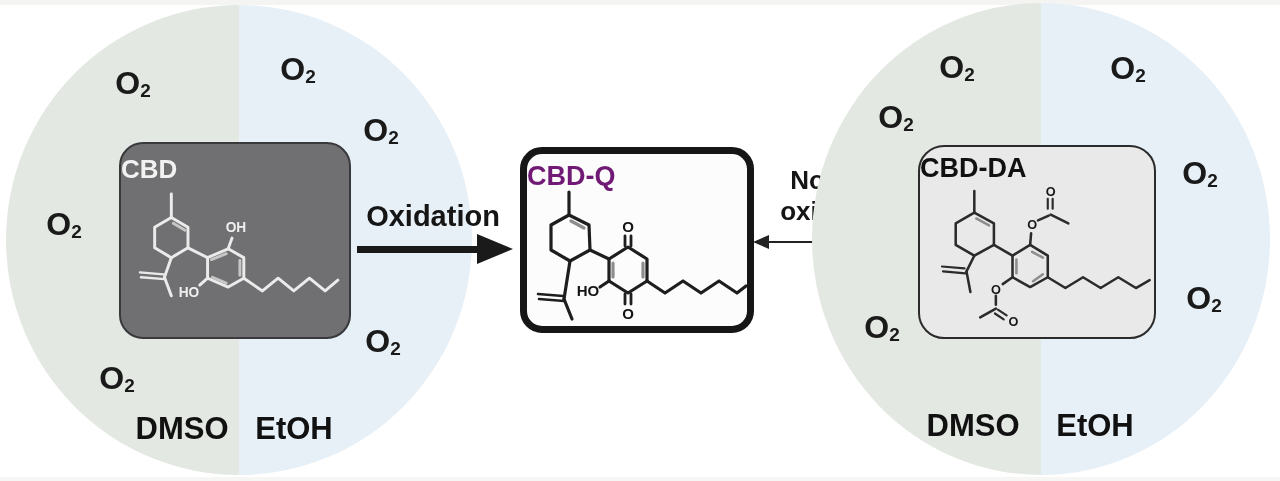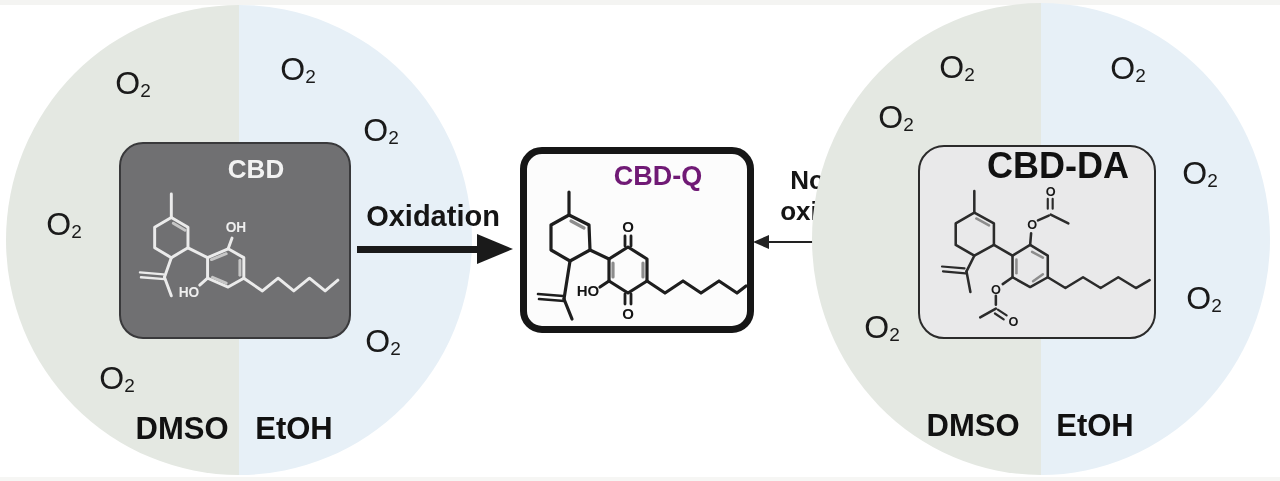--- a/index.html
+++ b/index.html
@@ -13,41 +13,41 @@
 
   
   .circle{border-radius:50%;overflow:hidden;}
   .circle .half{position:absolute;top:0;height:100%;width:50%;}
   .half.dmso{left:0;background:#e4e8e2;}
   .half.etoh{left:50%;background:#e7f0f7;}
   #left-circle{left:6px;top:5px;width:466px;height:470px;}
   #right-circle{left:812px;top:3px;width:458px;height:472px;}
 
   
-  .o2{transform:translate(-50%,-50%);font-weight:normal;font-size:32px;
+  .o2{transform:translate(-50%,-50%);font-weight:bold;font-size:32px;
       color:#1a1a1a;white-space:nowrap;line-height:1;}
   .o2 .sub{font-size:19px;position:relative;top:0.14em;}
 
   
   .solvent{transform:translate(-50%,-50%);font-weight:bold;font-size:31px;
       color:#111;line-height:1;white-space:nowrap;}
 
   
   .chembox{box-sizing:border-box;}
   #cbd-box{left:119px;top:142px;width:232px;height:197px;background:#707072;
       border:2.5px solid #39393b;border-radius:24px;}
   #cbdq-box{left:520px;top:147px;width:234px;height:186px;background:#fcfcfc;
       border:7px solid #161616;border-radius:22px;}
   #cbdda-box{left:918px;top:145px;width:238px;height:194px;background:#e9e9ea;
       border:2.5px solid #2b2b2b;border-radius:26px;}
-  .box-title{position:absolute;left:0;width:100%;text-align:center;
-      font-weight:bold;line-height:1;margin-left:21px;}
+  .box-title{position:absolute;left:0;width:100%;text-align:left;
+      font-weight:bold;line-height:1;}
   #cbd-box .box-title{top:12px;font-size:26px;color:#f2f2f2;}
   #cbdq-box .box-title{top:9px;font-size:27px;color:#701a75;}
-  #cbdda-box .box-title{top:1px;font-size:36px;color:#111;}
+  #cbdda-box .box-title{top:8px;font-size:27px;color:#111;}
   .structure-svg{position:absolute;left:0;top:0;width:100%;height:100%;}
 
   
   .rxn-label{transform:translate(-50%,-50%);font-weight:bold;color:#151515;
       text-align:center;white-space:nowrap;line-height:1;}
   #oxidation-label{font-size:29px;}
   #nolittle-label{font-size:26px;line-height:31px;}
   #ox-arrow-body{left:357px;top:245.5px;width:122px;height:7px;background:#1a1a1a;}
   #ox-arrow-head{left:477px;top:234px;width:0;height:0;
       border-top:15px solid transparent;border-bottom:15px solid transparent;

